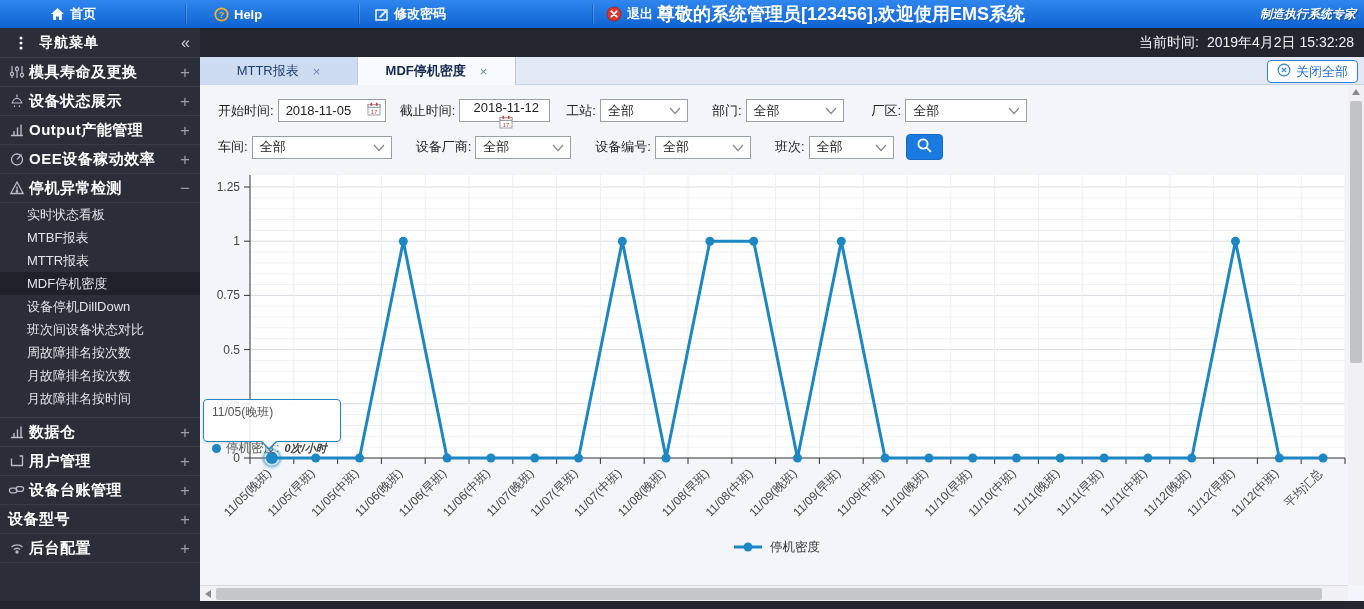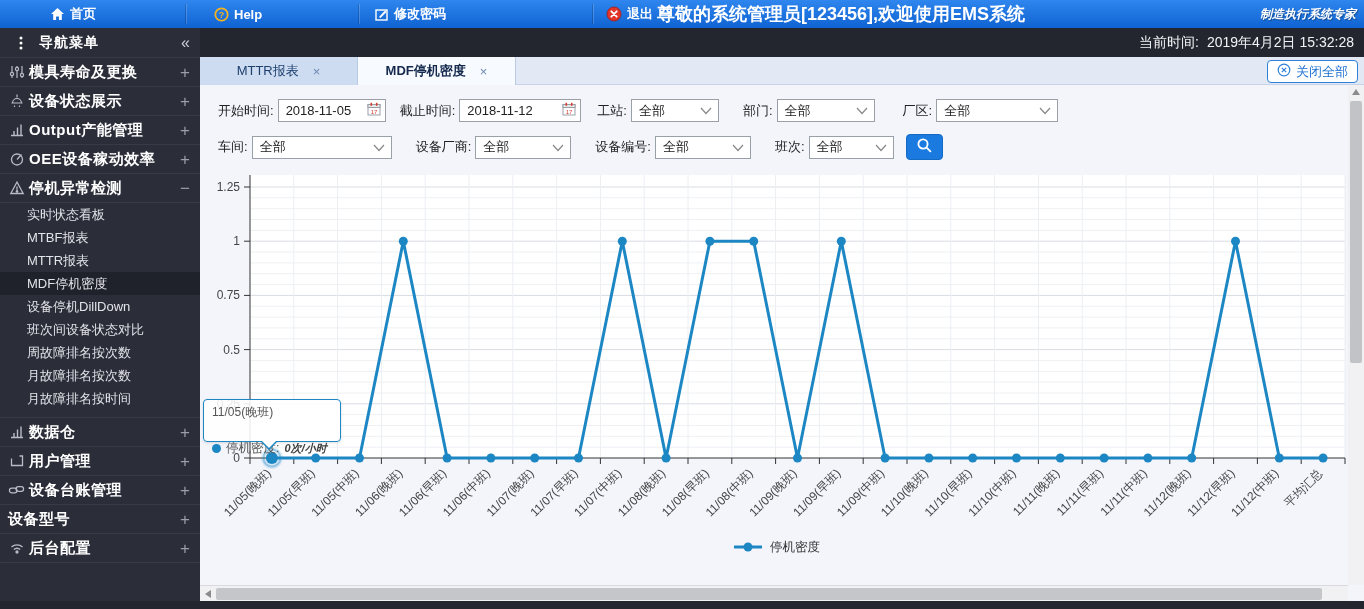--- a/index.html
+++ b/index.html
@@ -328,21 +328,21 @@
             <svg width="14" height="14" viewBox="0 0 14 14">
                 <rect x="1" y="2.5" width="12" height="10.5" fill="#fff" stroke="#9aa0a8"></rect>
                 <rect x="1" y="2.5" width="12" height="3" fill="#e8e8e8" stroke="#9aa0a8"></rect>
                 <rect x="3.5" y="0.8" width="1.6" height="3" fill="#d43c30"></rect>
                 <rect x="8.9" y="0.8" width="1.6" height="3" fill="#d43c30"></rect>
                 <text x="7" y="11.6" text-anchor="middle" font-size="6" fill="#d43c30">17</text>
               </svg>
           </span>
         </div>
         <span class="flabel">截止时间:</span>
-        <div class="datebox" style="width:122px; margin-right:16px;">
+        <div class="datebox" style="width:91px; margin-right:16px;flex-direction:column;">
           <span class="dval">2018-11-12</span>
           <span>
             <svg width="14" height="14" viewBox="0 0 14 14">
                 <rect x="1" y="2.5" width="12" height="10.5" fill="#fff" stroke="#9aa0a8"></rect>
                 <rect x="1" y="2.5" width="12" height="3" fill="#e8e8e8" stroke="#9aa0a8"></rect>
                 <rect x="3.5" y="0.8" width="1.6" height="3" fill="#d43c30"></rect>
                 <rect x="8.9" y="0.8" width="1.6" height="3" fill="#d43c30"></rect>
                 <text x="7" y="11.6" text-anchor="middle" font-size="6" fill="#d43c30">17</text>
               </svg>
           </span>

